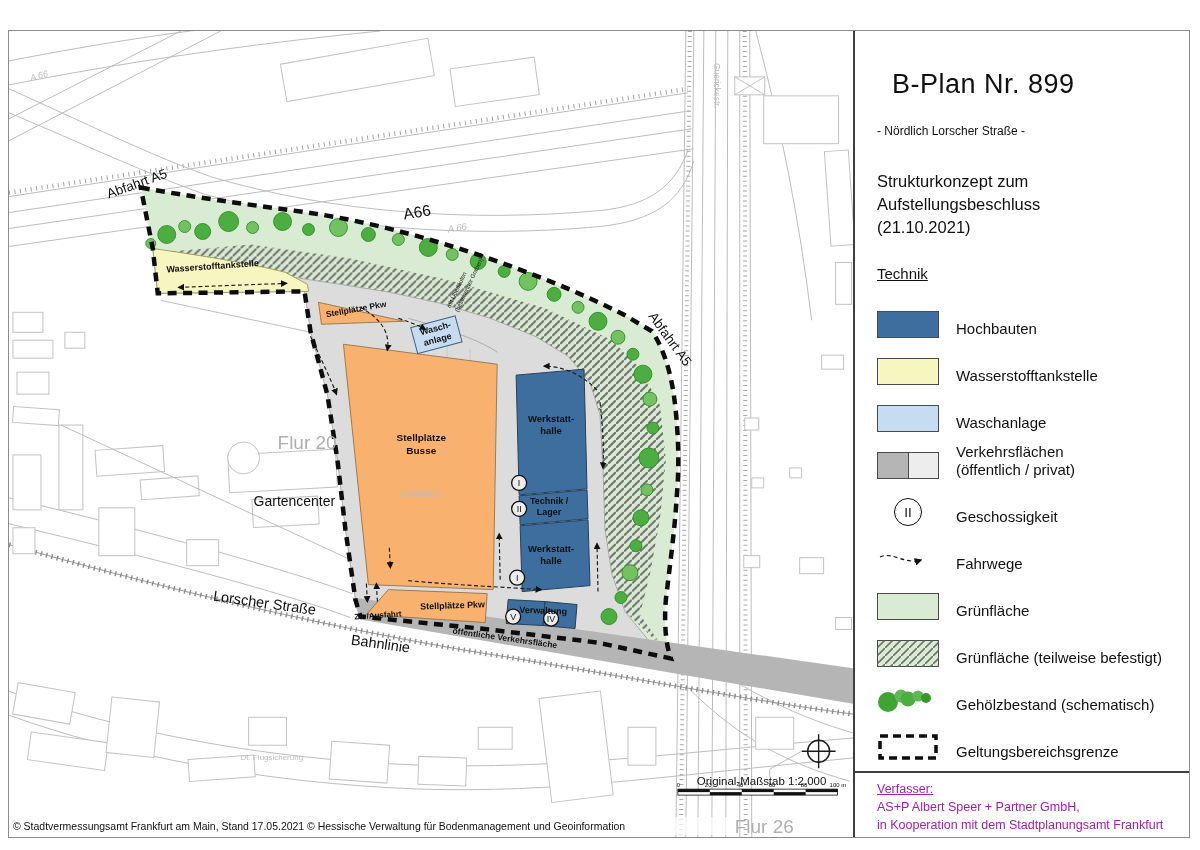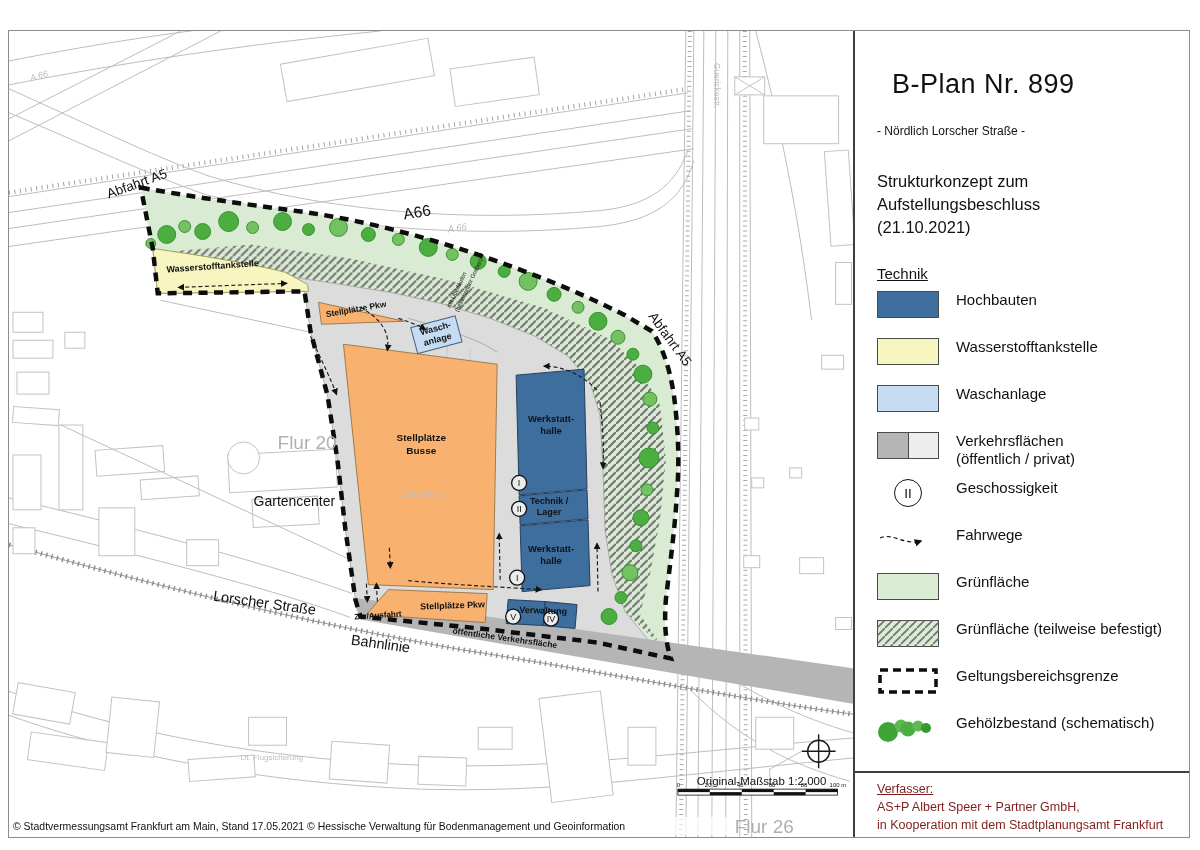--- a/index.html
+++ b/index.html
@@ -8,37 +8,37 @@
     border:1.5px solid #8c8c8c;box-sizing:border-box;background:#fff;}
   .mapsvg{position:absolute;left:0;top:0;width:100%;height:100%;}
   
   .panel{position:absolute;left:844px;top:0;bottom:0;right:0;background:#fff;
     border-left:2px solid #3f3f3f;box-sizing:border-box;padding:0 0 0 22px;color:#111;}
   .p-title{font-size:27px;margin-top:38px;letter-spacing:.5px;margin-left:15px;}
   .p-sub{font-size:12px;margin-top:24px;}
   .p-concept{font-size:16.5px;line-height:1.4;margin-top:32px;}
   .p-legend-h{font-size:15px;margin-top:26px;text-decoration:underline;}
   .lrows{margin-top:9px;}
-  .lrow{display:flex;align-items:flex-start;height:47px;}
+  .lrow{display:flex;align-items:flex-end;height:47px;}
   .swc{width:62px;flex:0 0 62px;display:flex;align-items:center;}
   .sw{width:62px;height:27px;border:1px solid #4a4a4a;box-sizing:border-box;}
   .sw-hoch{background:var(--c-hochbauten);}
   .sw-orange{background:var(--c-stellplaetze);}
   .sw-gelb{background:var(--c-wasserstoff);}
   .sw-wblau{background:var(--c-waschanlage);}
   .sw-verkehr{display:flex;}
   .sw-verkehr .h1{flex:1;background:var(--c-verkehr-oeffentlich);border-right:1px solid #4a4a4a;}
   .sw-verkehr .h2{flex:1;background:#ededed;}
   .sw-gruen{background:var(--c-gruenflaeche);}
   .gesch{width:26px;height:26px;border:1.7px solid #111;border-radius:50%;margin-left:17px;
     display:flex;align-items:center;justify-content:center;font-size:13.5px;}
   .llabel{font-size:15px;line-height:1.2;padding-left:17px;}
   .author{position:absolute;left:844px;right:0;top:740px;bottom:0;background:#fff;
     border-left:2px solid #3f3f3f;border-top:2px solid #3f3f3f;box-sizing:border-box;
-    padding:7px 0 0 22px;font-size:12.5px;line-height:1.45;color:#7f1d1d;}
+    padding:7px 0 0 22px;font-size:12.5px;line-height:1.45;color:#a21caf;}
   .author .vh{text-decoration:underline;}
   
   .cad{stroke:#bdbdbd;stroke-width:1;fill:none;}
   .cadf{stroke:#c3c3c3;stroke-width:1;fill:#fff;}
   .f-gruen{fill:var(--c-gruenflaeche);}
   .f-grau{fill:var(--c-verkehr-privat);stroke:#9f9f9f;stroke-width:0.8;}
   .f-dgrau{fill:var(--c-verkehr-oeffentlich);}
   .f-gelb{fill:var(--c-wasserstoff);stroke:#99994f;stroke-width:0.9;}
   .f-orange{fill:var(--c-stellplaetze);stroke:#8a6a3a;stroke-width:0.8;}
   .f-hoch{fill:var(--c-hochbauten);stroke:#24405c;stroke-width:1;}
@@ -392,38 +392,38 @@
                 </pattern>
               </defs>
           <rect x="0.5" y="0.5" width="61" height="26" fill="var(--c-gruenflaeche)" stroke="#4a4a4a"></rect>
           <rect x="0.5" y="0.5" width="61" height="26" fill="url(#lh)" stroke="none"></rect>
         </svg>
       </div>
       <div class="llabel">Grünfläche (teilweise befestigt)</div>
     </div>
     <div class="lrow">
       <div class="swc">
-        <svg width="62" height="28">
-          <rect x="3" y="3" width="56" height="22" fill="none" stroke="#0d0d0d" stroke-width="3.5" stroke-dasharray="8 5"></rect>
-        </svg>
-      </div>
-      <div class="llabel">Geltungsbereichsgrenze</div>
-    </div>
-    <div class="lrow">
-      <div class="swc">
         <svg width="62" height="30">
           <circle cx="11" cy="18" r="10" fill="#3fa336"></circle>
           <circle cx="24" cy="12" r="6.5" fill="#5fb853"></circle>
           <circle cx="31" cy="15" r="7.5" fill="#4cae40"></circle>
           <circle cx="41" cy="12" r="5.5" fill="#5fb853"></circle>
           <circle cx="49" cy="14" r="5" fill="#37982e"></circle>
         </svg>
       </div>
       <div class="llabel">Gehölzbestand (schematisch)</div>
     </div>
+    <div class="lrow">
+      <div class="swc">
+        <svg width="62" height="28">
+          <rect x="3" y="3" width="56" height="22" fill="none" stroke="#0d0d0d" stroke-width="3.5" stroke-dasharray="8 5"></rect>
+        </svg>
+      </div>
+      <div class="llabel">Geltungsbereichsgrenze</div>
+    </div>
   </div>
 </div>
 
 <div class="author">
   <div class="vh">Verfasser:</div>
   <div>AS+P Albert Speer + Partner GmbH,</div>
   <div>in Kooperation mit dem Stadtplanungsamt Frankfurt</div>
 </div>
 
 </div>

